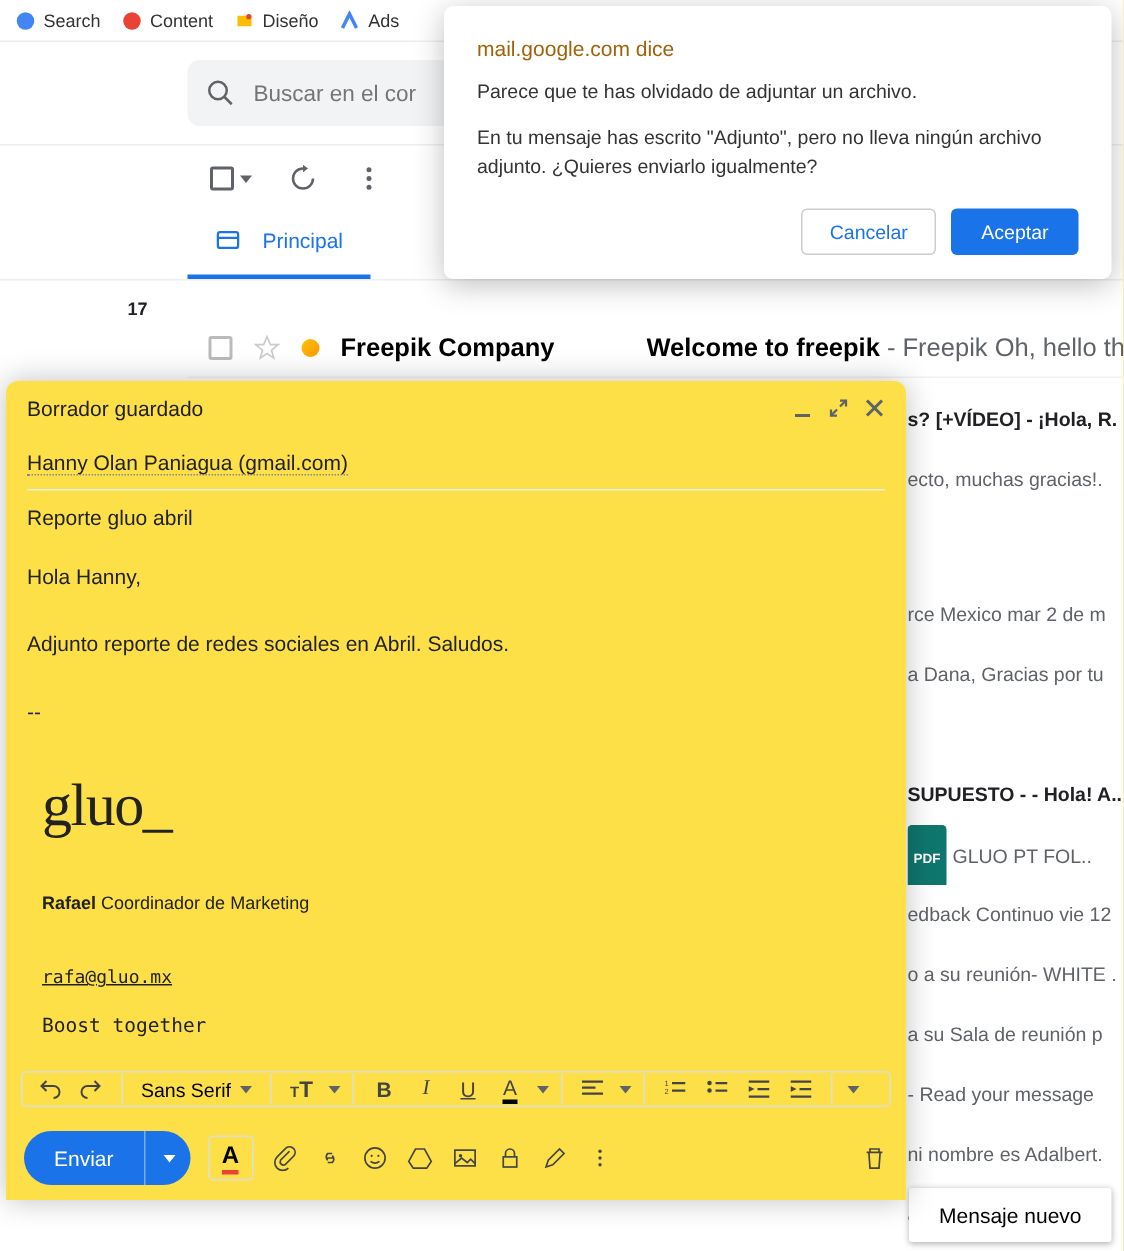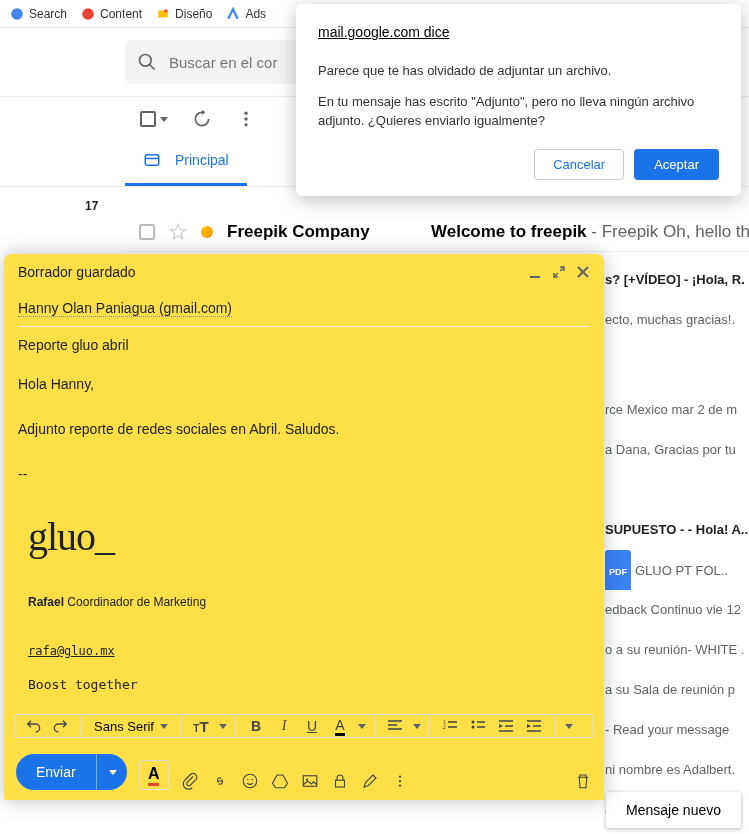--- a/index.html
+++ b/index.html
@@ -37,21 +37,21 @@
   .freepik-dot { width: 12px; height: 12px; border-radius: 50%; background: linear-gradient(135deg,#ffc107,#ff9800); }
   .sender { font-weight: bold; width: 190px; }
   .subject { flex: 1; white-space: nowrap; overflow: hidden; }
   .subject b { font-weight: bold; }
   .subject .prev { color: #5f6368; }
   
   
   .peek-rows { position: absolute; left: 605px; top: 260px; right: 0; font-size: 13px; color: #5f6368; line-height: 40px; }
   .peek-rows div { white-space: nowrap; overflow: hidden; height: 40px; }
   .peek-rows b { color: #202124; }
-  .pdf-badge { display: inline-block; background: #3b82f6; color: #fff; font-size: 9px; padding: 2px 4px; border-radius: 3px; margin-right: 4px; font-weight: bold; }
+  .pdf-badge { display: inline-block; background: #0f766e; color: #fff; font-size: 9px; padding: 2px 4px; border-radius: 3px; margin-right: 4px; font-weight: bold; }
   
   
   .compose { position: absolute; top: 254px; left: 4px; width: 600px; background: #fde047; border-radius: 8px 8px 0 0; box-shadow: 0 0 20px rgba(0,0,0,0.25); z-index: 10; }
   .compose-header { display: flex; align-items: center; justify-content: space-between; padding: 10px 14px; }
   .compose-title { font-size: 14px; color: #202124; }
   .compose-controls { display: flex; gap: 10px; }
   .cctl { width: 14px; height: 14px; color: #5f6368; cursor: pointer; }
   .compose-body { padding: 0 14px 10px 14px; font-size: 14px; color: #222; }
   .recipient { padding: 10px 0; border-bottom: 1px solid #eee; }
   .recipient-name { border-bottom: 1px dotted #888; }
@@ -62,33 +62,33 @@
   .sig-email { font-family: monospace; font-size: 12px; text-decoration: underline; margin-left: 10px; }
   .sig-tag { font-family: monospace; font-size: 13px; margin: 14px 0 0 10px; }
   
   
   .format-bar { display: flex; align-items: center; height: 24px; border: 1px solid #ddd; border-radius: 4px; margin: 8px 10px; padding: 0 6px; gap: 4px; }
   .fbtn { width: 24px; height: 24px; display: flex; align-items: center; justify-content: center; color: #444; font-size: 14px; }
   .fdrop { display: flex; align-items: center; font-size: 13px; gap: 4px; padding: 0 4px; }
   .divider { width: 1px; height: 20px; background: #ddd; margin: 0 4px; }
   
   
-  .send-bar { display: flex; align-items: flex-end; padding: 8px 12px 10px 12px; gap: 12px; }
+  .send-bar { display: flex; align-items: center; padding: 8px 12px 10px 12px; gap: 12px; }
   .send-btn { display: flex; align-items: center; background: #1a73e8; border-radius: 18px; color: #fff; height: 36px; }
   .send-main { padding: 0 20px; font-size: 14px; font-weight: 500; }
   .send-split { border-left: 1px solid rgba(255,255,255,0.4); padding: 0 10px; height: 100%; display: flex; align-items: center; }
   .tbicon { width: 18px; height: 18px; color: #444; }
   .trash { margin-left: auto; }
   
   
   .new-msg { position: absolute; bottom: 6px; right: 8px; background: #fff; box-shadow: 0 1px 4px rgba(0,0,0,0.3); padding: 10px 20px; font-size: 14px; border-radius: 2px; }
   
   
   .modal { position: absolute; top: 4px; right: 8px; width: 445px; background: #fff; box-shadow: 0 4px 20px rgba(0,0,0,0.25); border-radius: 6px; padding: 20px 22px 16px 22px; z-index: 20; font-size: 13px; color: #333; }
-  .modal-title { font-size: 14px; color: #000000; margin-bottom: 22px; text-decoration: underline; }
+  .modal-title { font-size: 14px; color: #a16207; margin-bottom: 12px; }
   .modal-body p { margin-bottom: 12px; line-height: 1.45; }
   .modal-actions { display: flex; justify-content: flex-end; gap: 10px; margin-top: 18px; }
   .btn-cancel { padding: 7px 18px; border: 1px solid #ccc; border-radius: 4px; background: #fff; color: #1a73e8; font-size: 13px; }
   .btn-ok { padding: 7px 20px; border: none; border-radius: 4px; background: #1a73e8; color: #fff; font-size: 13px; }
 </style>
 </head>
 <body>
 
 <div class="bookmarks-bar">
   <div class="bookmark">

